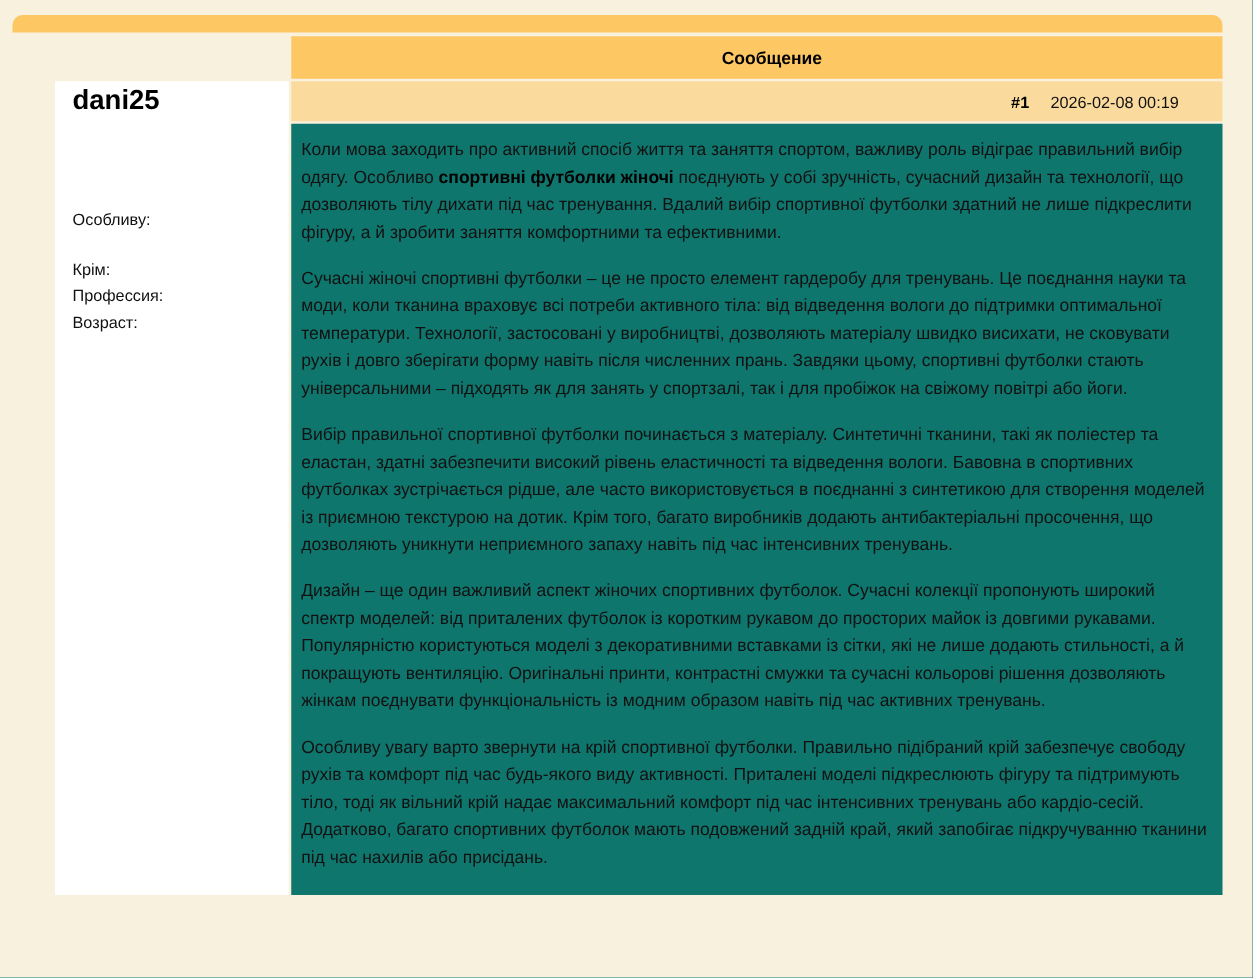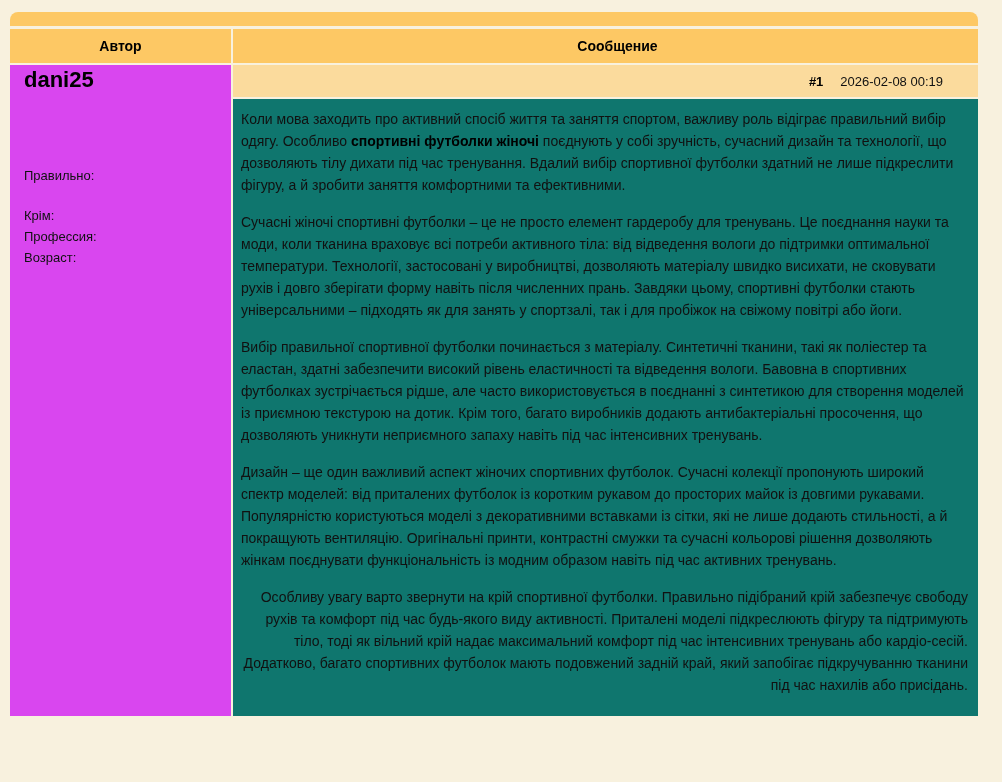--- a/index.html
+++ b/index.html
@@ -39,22 +39,23 @@
     color: #000;
     display: flex;
     align-items: center;
     justify-content: center;
   }
   .th-author   { grid-column: 1; grid-row: 1; }
   .th-message  { grid-column: 2; grid-row: 1; padding-left: 24px; }
   .author-cell {
     grid-column: 1;
     grid-row: 2 / 4;
-    background: #d946ef;
+    background: #ffffff;
     padding: 2px 8px 8px 14px;
+    margin-left: 34px;
   }
   .username {
     font-size: 22px;
     line-height: 26px;
     font-weight: bold;
     color: #000;
   }
   .profile-fields {
     margin-top: 72px;
     font-size: 13px;
@@ -75,37 +76,36 @@
   .post-date { margin-left: 17px; }
   .message-cell {
     grid-column: 2;
     grid-row: 3;
     background: #0f766e;
     padding: 9px 10px 20px 8px;
     font-size: 14px;
     line-height: 22px;
   }
   .message-cell p { margin: 0 0 15px 0; }
-  .message-cell p:last-child { margin-bottom: 0; text-align: right; }
+  .message-cell p:last-child { margin-bottom: 0; }
   .message-cell strong { color: #000; }
 </style>
 </head>
 <body>
 
 <div class="page">
   <div class="topbar"></div>
 
   <div class="forum-table">
-    <div class="th th-author">Автор</div>
     <div class="th th-message">Сообщение</div>
 
     <div class="author-cell">
       <div class="username">dani25</div>
       <div class="profile-fields">
-        <div class="field field-gap">Правильно:</div>
+        <div class="field field-gap">Особливу:</div>
         <div class="field">Крім:</div>
         <div class="field">Профессия:</div>
         <div class="field">Возраст:</div>
       </div>
     </div>
 
     <div class="meta-cell">
       <span class="post-number">#1</span>
       <span class="post-date">2026-02-08 00:19</span>
     </div>

